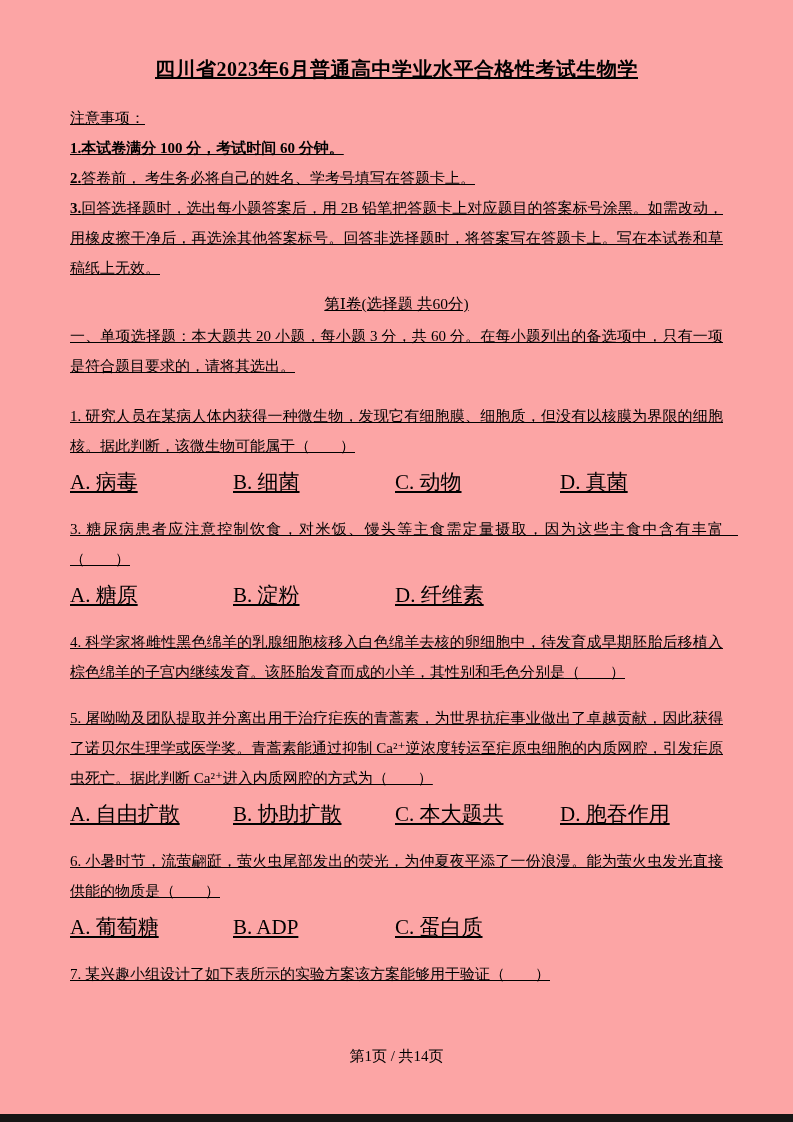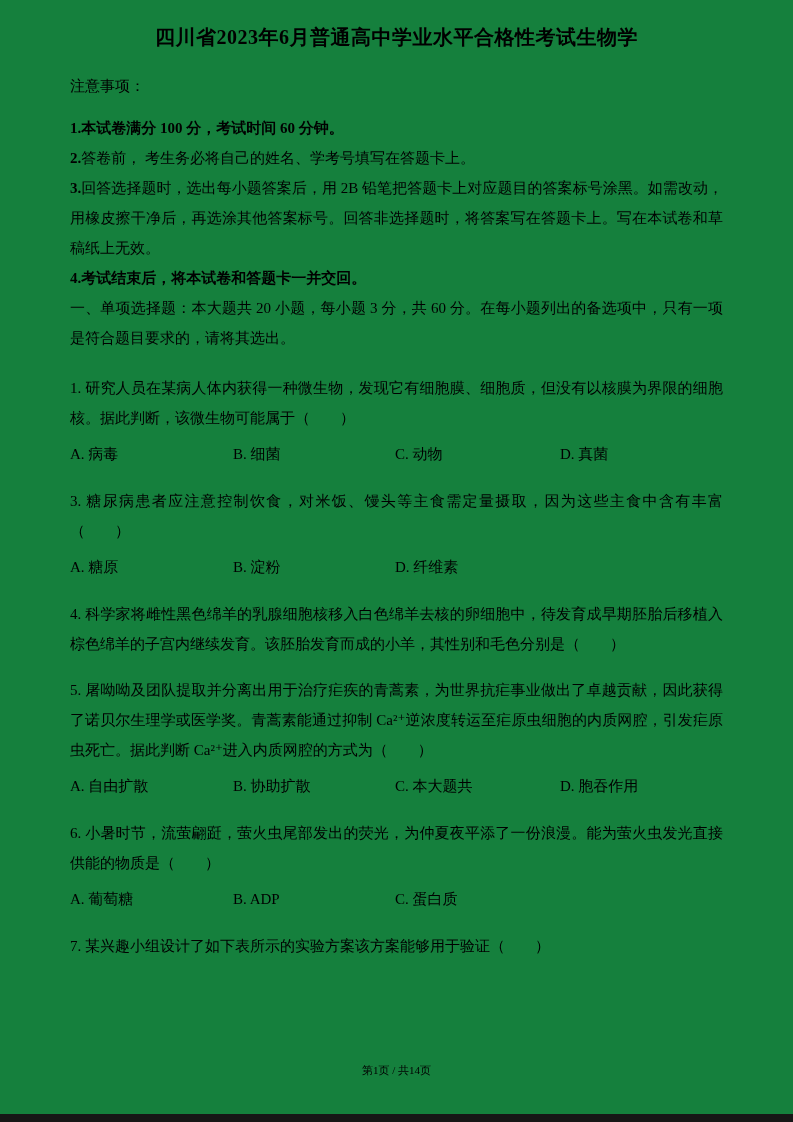--- a/index.html
+++ b/index.html
@@ -8,62 +8,63 @@
     width: 793px;
     height: 1122px;
     position: relative;
     overflow: hidden;
     font-family: "Liberation Serif", "DejaVu Serif", serif;
     color: #000;
   }
   .page {
     position: absolute;
     inset: 0;
-    padding: 24px 70px 0 70px;
-    background: #15803d;
+    padding: 56px 70px 0 70px;
+    background: #fca5a5;
+    text-decoration: underline;
   }
   .title {
     text-align: center;
     font-size: 20px;
     font-weight: bold;
     letter-spacing: 0.5px;
     margin-bottom: 20px;
   }
   .line {
     font-size: 15px;
     line-height: 30px;
     text-align: justify;
   }
-  .notice-heading { margin-bottom: 12px; }
+  .notice-heading { margin-bottom: 0; }
   .notice { }
   .notice .num { font-weight: bold; }
   .notice.bold { font-weight: bold; }
   .section-heading {
     text-align: center;
     font-size: 15.5px;
     line-height: 34px;
     margin-top: 4px;
   }
   .section-intro { margin-bottom: 19px; }
   .question { margin-top: 20px; }
   .question.gap-top { margin-top: 16px; }
   .options {
     display: grid;
     grid-template-columns: 163px 162px 165px 1fr;
-    font-size: 15px;
+    font-size: 21px;
     line-height: 24px;
     margin: 9px 0 10px 0;
   }
   .footer {
     position: absolute;
     left: 0;
-    bottom: 44px;
+    bottom: 56px;
     width: 100%;
     text-align: center;
-    font-size: 11px;
+    font-size: 15px;
   }
   .bottom-bar {
     position: absolute;
     left: 0;
     bottom: 0;
     width: 100%;
     height: 8px;
     background: #161616;
   }
 </style>
@@ -75,22 +76,22 @@
   <h1 class="title">四川省2023年6月普通高中学业水平合格性考试生物学</h1>
 
   <p class="line notice-heading">注意事项：</p>
 
   <p class="line notice bold"><span class="num">1.</span><span>本试卷满分 100 分，考试时间 60 分钟。</span></p>
 
   <p class="line notice"><span class="num">2.</span><span>答卷前，  考生务必将自己的姓名、学考号填写在答题卡上。</span></p>
 
   <p class="line notice"><span class="num">3.</span><span>回答选择题时，选出每小题答案后，用 2B 铅笔把答题卡上对应题目的答案标号涂黑。如需改动，用橡皮擦干净后，再选涂其他答案标号。回答非选择题时，将答案写在答题卡上。写在本试卷和草稿纸上无效。</span></p>
 
-  <p class="line notice bold"><span class="num">4.</span><span>考试结束后，将本试卷和答题卡一并交回。</span></p>
 
+  <p class="line section-heading">第Ⅰ卷(选择题  共60分)</p>
 
   <p class="line section-intro">一、单项选择题：本大题共 20 小题，每小题 3 分，共 60 分。在每小题列出的备选项中，只有一项是符合题目要求的，请将其选出。</p>
 
   <div class="question">
     <p class="line stem">1.  研究人员在某病人体内获得一种微生物，发现它有细胞膜、细胞质，但没有以核膜为界限的细胞核。据此判断，该微生物可能属于（　　）</p>
     <div class="options">
       <span>A.  病毒</span>
       <span>B.  细菌</span>
       <span>C.  动物</span>
       <span>D.  真菌</span>

